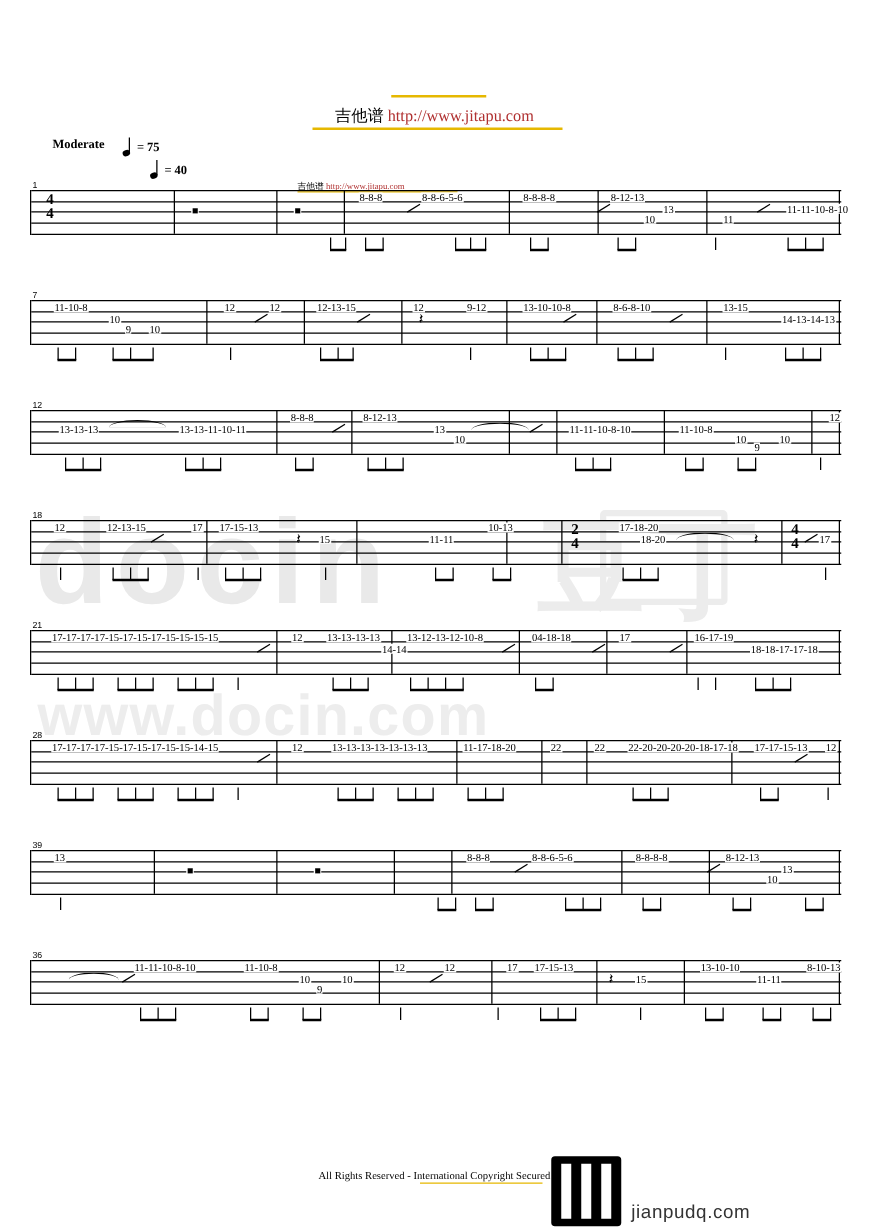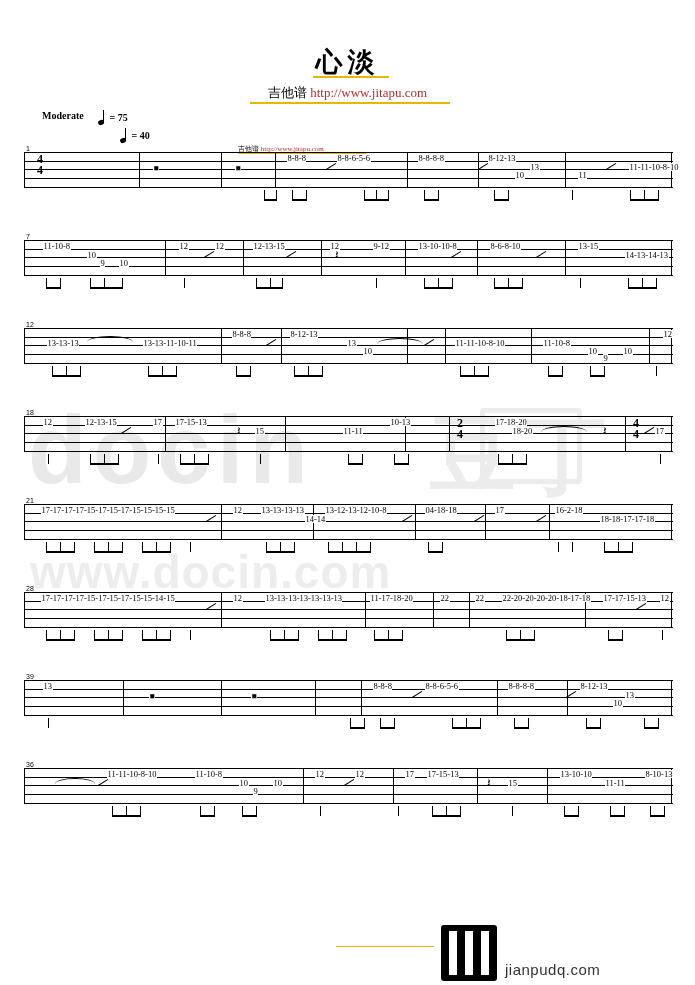--- a/index.html
+++ b/index.html
@@ -327,21 +327,20 @@
 </head>
 <body>
 
 <div class="page">
 
   <div class="wm-docin">docin</div>
   <div class="wm-docin-cn">豆丁</div>
   <div class="wm-box"></div>
   <div class="wm-url">www.docin.com</div>
 
-  <div class="title">心淡</div>
   <div class="title-underline"></div>
   <div class="subtitle">
     <span>吉他谱</span>
     <span class="url">http://www.jitapu.com</span>
   </div>
   <div class="subtitle-underline"></div>
 
   <div class="tempo-text">Moderate</div>
   <div class="tempo-mark" style="left:98px; top:110px;">
     <span class="qnote"><span class="head"></span><span class="stem"></span></span>
@@ -615,21 +614,21 @@
       <div class="barline" style="left:390px;"></div>
       <div class="barline" style="left:460px;"></div>
       <div class="barline" style="left:524px;"></div>
       <div class="tabnum" style="left:16px; top:2px;">17-17-17-17-15-17-15-17-15-15-15-15</div>
       <div class="tabnum" style="left:208px; top:2px;">12</div>
       <div class="tabnum" style="left:236px; top:2px;">13-13-13-13</div>
       <div class="tabnum" style="left:300px; top:2px;">13-12-13-12-10-8</div>
       <div class="tabnum" style="left:280px; top:11px;">14-14</div>
       <div class="tabnum" style="left:400px; top:2px;">04-18-18</div>
       <div class="tabnum" style="left:470px; top:2px;">17</div>
-      <div class="tabnum" style="left:530px; top:2px;">16-2-18</div>
+      <div class="tabnum" style="left:530px; top:2px;">16-17-19</div>
       <div class="tabnum" style="left:575px; top:11px;">18-18-17-17-18</div>
       <div class="slash" style="left:180px; top:14px;"></div>
       <div class="slash" style="left:376px; top:14px;"></div>
       <div class="slash" style="left:448px; top:14px;"></div>
       <div class="slash" style="left:510px; top:14px;"></div>
     </div>
     <div class="rhythm" style="top:38px;">
       <div class="rstem" style="left:22px; top:0; height:10px;"></div>
       <div class="rstem" style="left:36px; top:0; height:10px;"></div>
       <div class="rstem" style="left:50px; top:0; height:10px;"></div>
@@ -830,20 +829,21 @@
       <div class="rstem" style="left:586px; top:0; height:10px;"></div>
       <div class="rstem" style="left:600px; top:0; height:10px;"></div>
       <div class="rbeam" style="left:586px; top:9px; width:15px;"></div>
       <div class="rstem" style="left:626px; top:0; height:10px;"></div>
       <div class="rstem" style="left:640px; top:0; height:10px;"></div>
       <div class="rbeam" style="left:626px; top:9px; width:15px;"></div>
     </div>
   </div>
 
   <div class="copyright">
+    <div>All Rights Reserved - International Copyright Secured</div>
   </div>
   <div class="copy-underline"></div>
 
   <div class="logo">
     <div class="logo-keys">
       <div class="k k1"></div>
         <div class="k k2"></div>
         <div class="k k3"></div>
     </div>
     <div class="logo-url">jianpudq.com</div>

